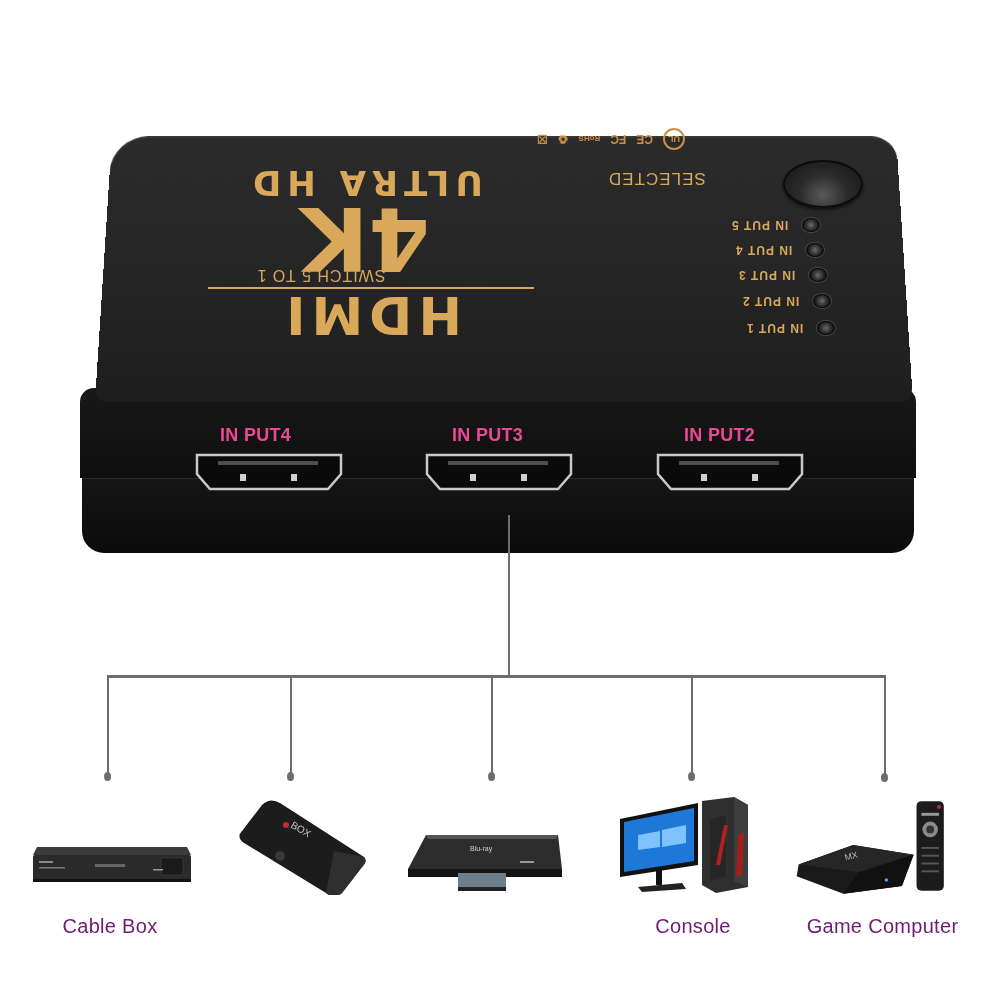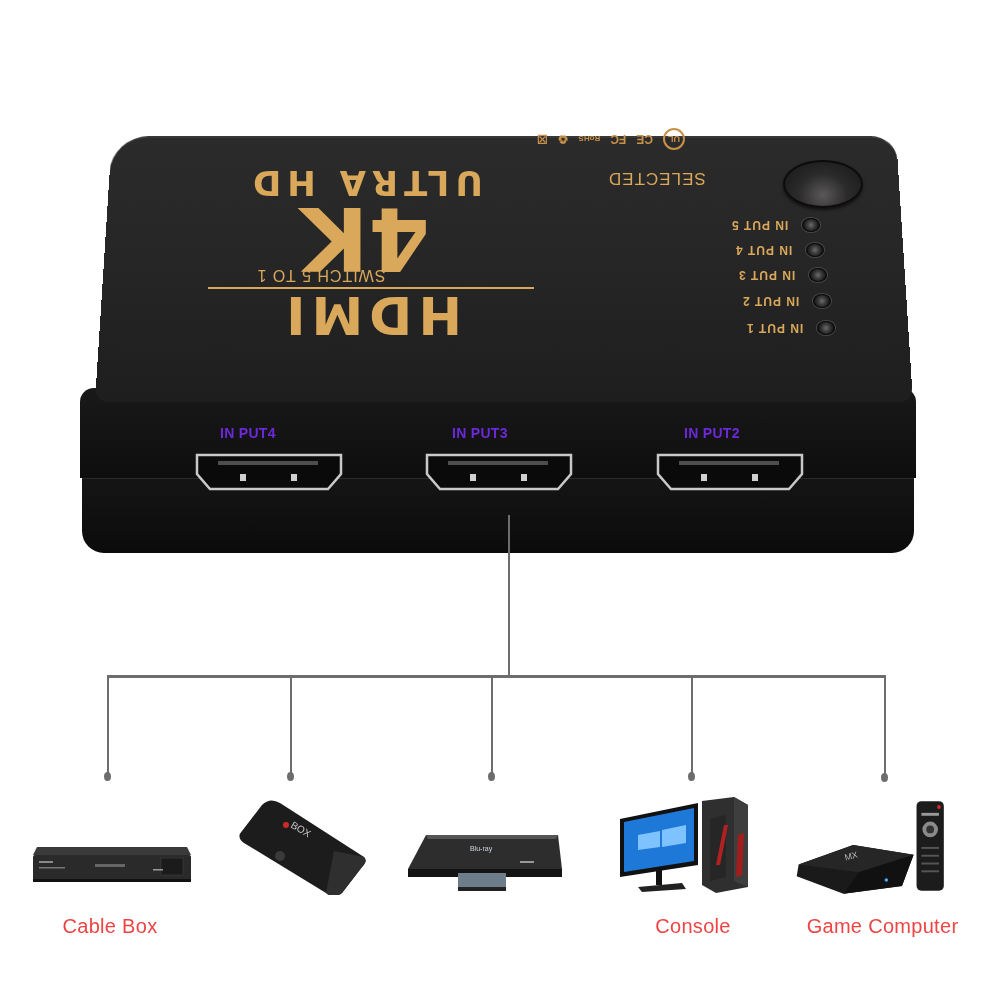--- a/index.html
+++ b/index.html
@@ -48,34 +48,34 @@
 
   .led-row { position: absolute; display: flex; align-items: center; gap: 14px; }
   .led-label { font-size: 12px; font-weight: bold; color: #d9a85a; letter-spacing: 1px; transform: rotate(180deg); white-space: nowrap; }
   .led {
     width: 16px; height: 12px; border-radius: 50%;
     background: radial-gradient(circle at 50% 50%, #6c6b6b 0%, #3a3939 40%, #121212 80%);
     border: 1.5px solid #0b0b0b; box-shadow: 0 0 0 1px #4a4949;
   }
 
   
-  .port-label { position: absolute; top: 425px; font-size: 14px; font-weight: bold; color: #6d28d9; letter-spacing: 0.3px; }
+  .port-label { position: absolute; top: 425px; font-size: 18px; font-weight: bold; color: #ec4899; letter-spacing: 0.3px; }
   .port {
     position: absolute; top: 452px; width: 150px; height: 40px;
   }
   .port svg { width: 100%; height: 100%; display: block; }
 
   
   .line { position: absolute; background: #6d6d6d; }
   .dot { position: absolute; width: 7px; height: 9px; border-radius: 50%; background: #6d6d6d; }
 
   
   .source { position: absolute; top: 795px; width: 190px; height: 150px; }
   .source .pic { position: absolute; left: 0; top: 0; width: 190px; height: 100px; }
-  .source .label { position: absolute; left: 0; top: 120px; width: 190px; text-align: center; font-size: 20px; color: #ef4444; letter-spacing: 0.3px; white-space: pre; }
+  .source .label { position: absolute; left: 0; top: 120px; width: 190px; text-align: center; font-size: 20px; color: #701a75; letter-spacing: 0.3px; white-space: pre; }
 </style>
 </head>
 <body>
 
 <div class="device">
   <div class="front-face-lower"></div>
   <div class="front-face"></div>
   <div class="top-face"></div>
 
   <div class="logo-ultra">ULTRA HD</div>

